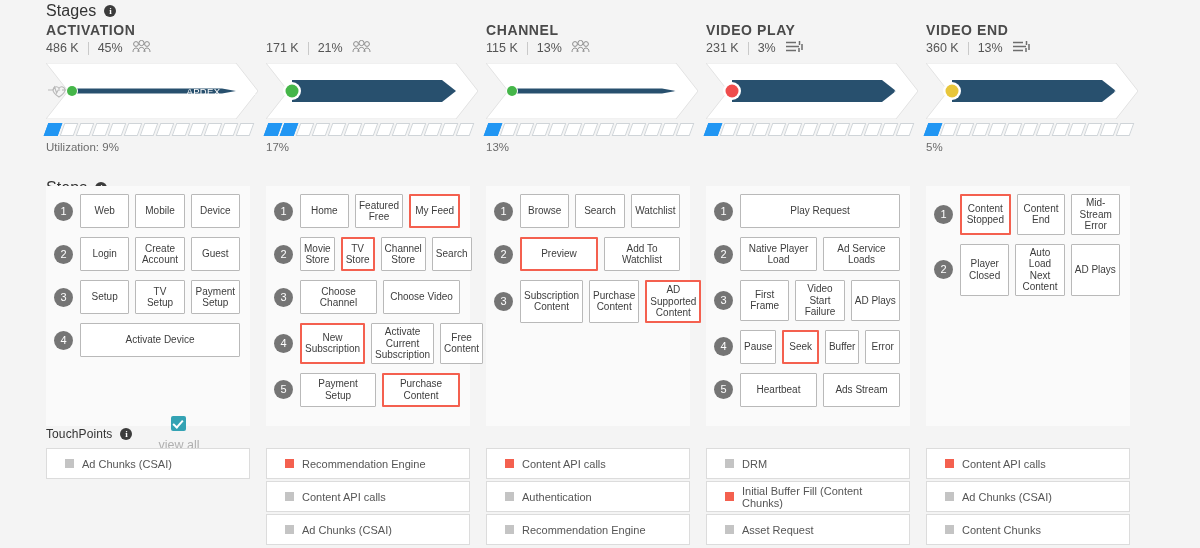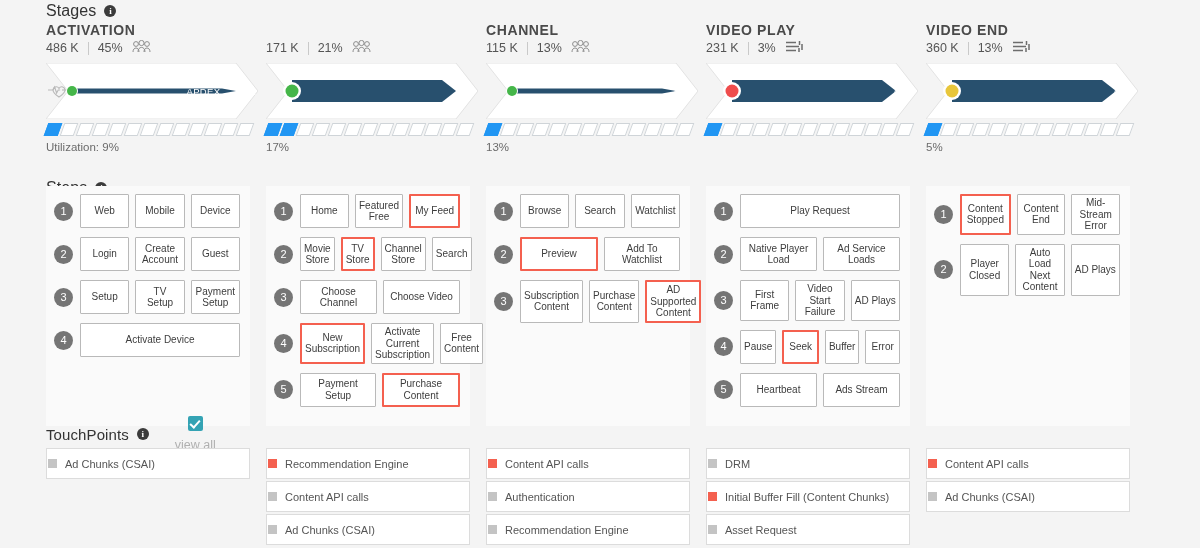--- a/index.html
+++ b/index.html
@@ -6,21 +6,21 @@
   body{
     width:1200px;height:548px;background:#f4f4f4;
     font-family:"Liberation Sans",sans-serif;
     color:#3b3b3b;overflow:hidden;
   }
   .page{position:relative;width:1112px;height:548px;}
 
   
   .sec-head{display:flex;align-items:center;gap:8px;padding-left:46px;}
   .sec-title{font-size:16px;color:#333;letter-spacing:.1px;}
-  .sec-title.big{font-size:15px;font-weight:400;}
+  .sec-title.big{font-size:12px;font-weight:400;}
   .info-icon{
     width:12px;height:12px;border-radius:50%;background:#3b3b3b;
     color:#fff;font-size:9px;line-height:12px;text-align:center;
     font-family:"Liberation Serif",serif;font-weight:bold;display:inline-block;
   }
   .viewall-wrap{display:flex;align-items:center;gap:7px;margin-left:18px;flex-direction:column;}
   .chkbox{
     width:15px;height:15px;background:#34a3b4;border-radius:2px;
     position:relative;display:inline-block;
   }
@@ -76,21 +76,21 @@
     min-height:34px;padding:2px 3px;box-sizing:border-box;flex:1;
     line-height:1.15;
   }
   .chip.hl{border:2px solid #f4604f;}
 
   
   .tp-wrap{position:absolute;left:0;top:448px;display:flex;}
   .tp-col{width:204px;margin-right:16px;}
   .tp-item{
     border:1px solid #dcdcdc;background:#fff;height:31px;margin-bottom:2px;
-    display:flex;align-items:center;gap:8px;padding:0 1px;box-sizing:border-box;
+    display:flex;align-items:center;gap:8px;padding:0 18px;box-sizing:border-box;
     font-size:11px;color:#555;
   }
   .sq{width:9px;height:9px;background:#c4c4c4;flex:0 0 9px;}
   .sq.red{background:#f4604f;}
 
   .off1{margin-left:46px;}
 </style>
 </head>
 <body>
 
@@ -560,16 +560,20 @@
       </div>
       <div class="tp-col">
         <div class="tp-item">
           <span class="sq red"></span>
                    <span>Content API calls</span>
         </div>
         <div class="tp-item">
           <span class="sq"></span>
                    <span>Ad Chunks (CSAI)</span>
         </div>
+        <div class="tp-item">
+          <span class="sq"></span>
+                   <span>Content Chunks</span>
+        </div>
       </div>
     </div>
 
 </div>
 
 </body></html>

